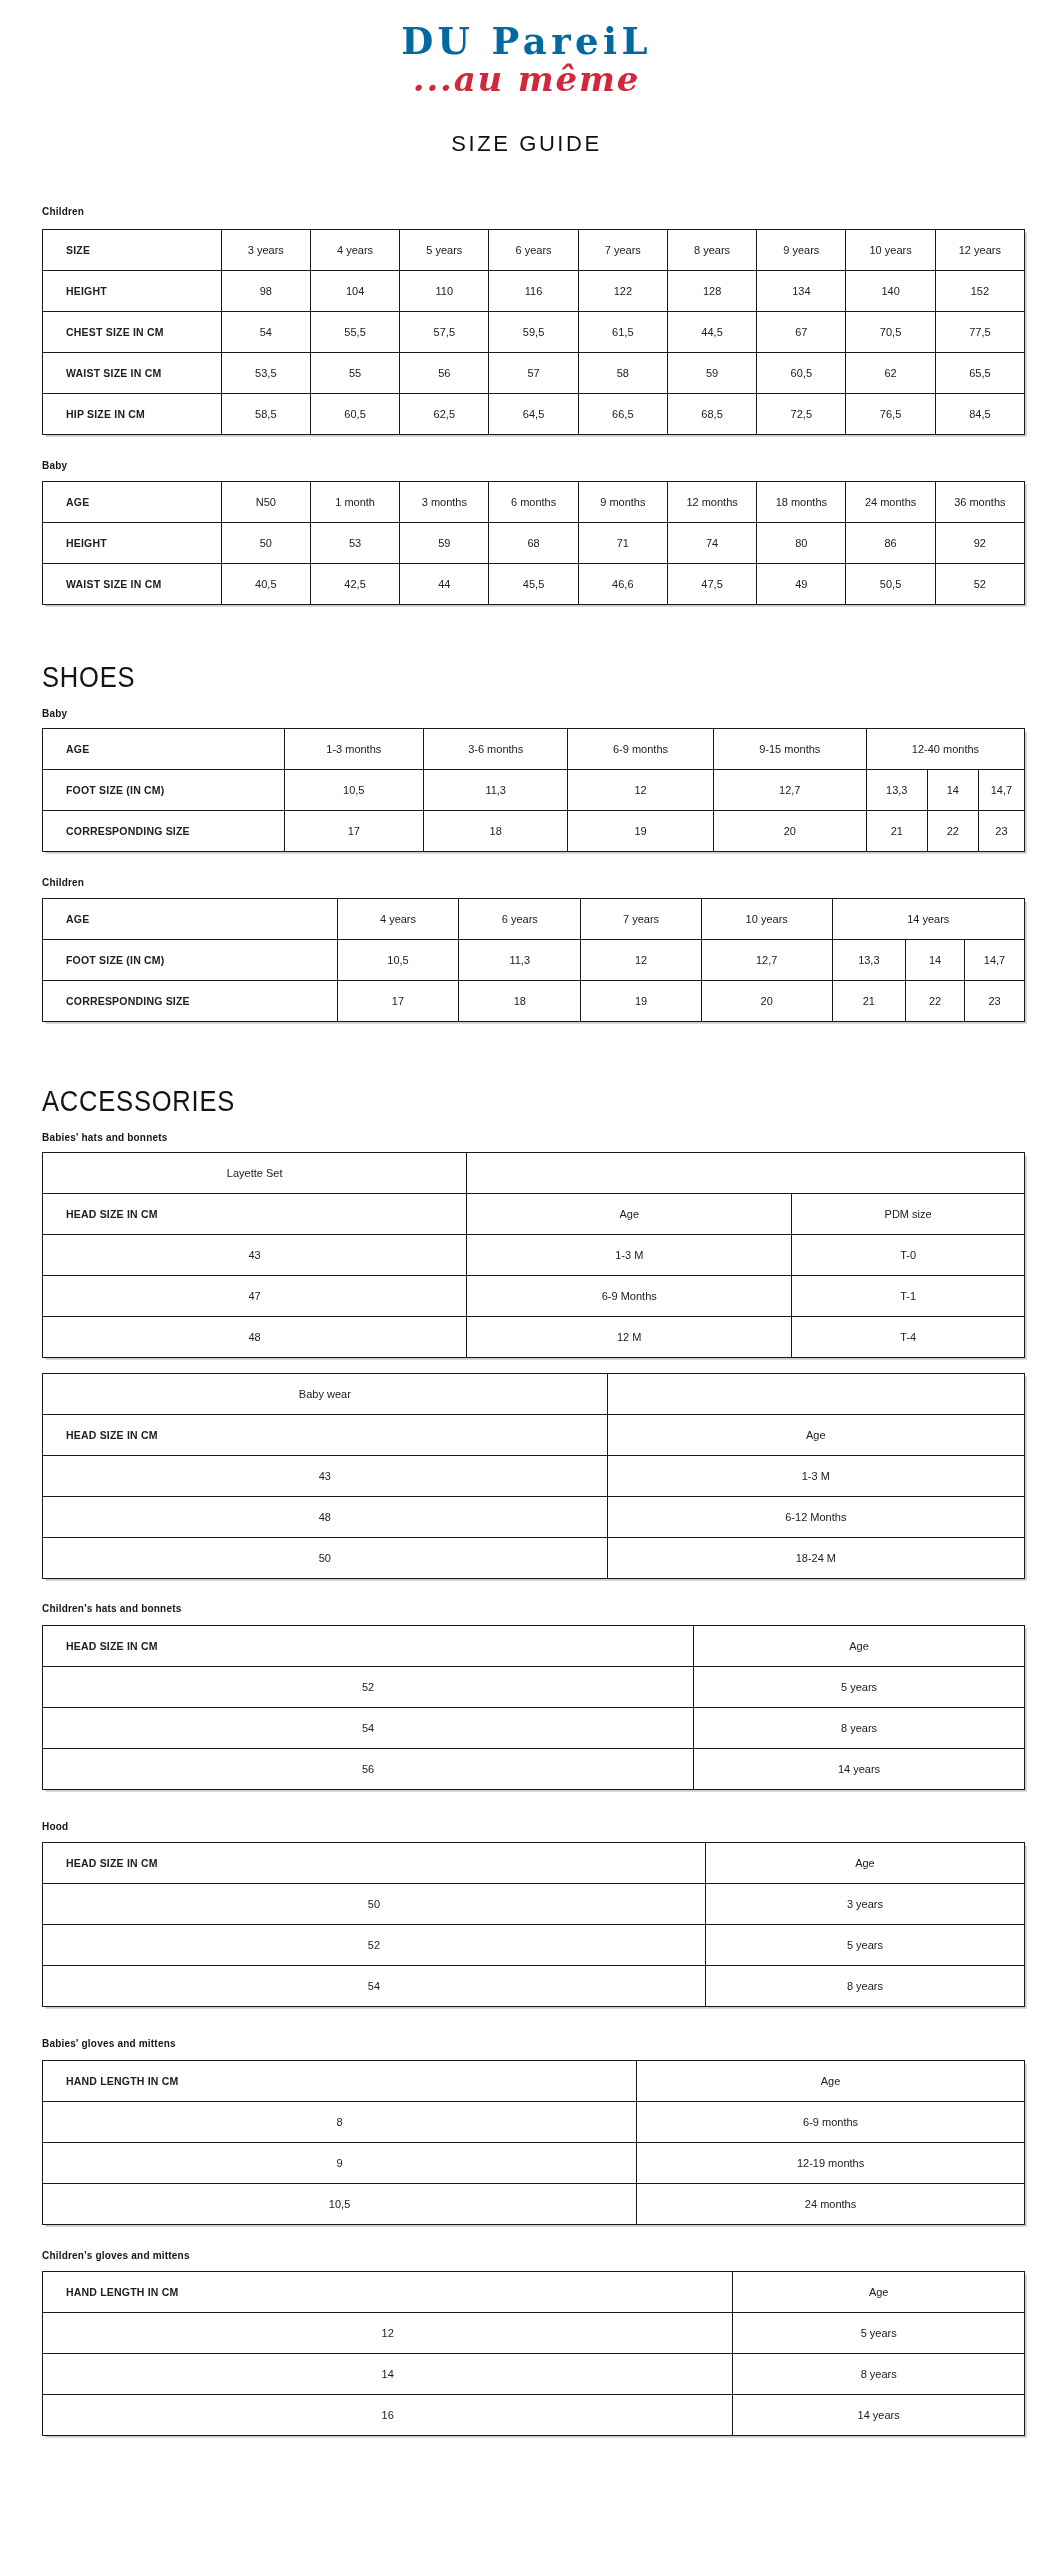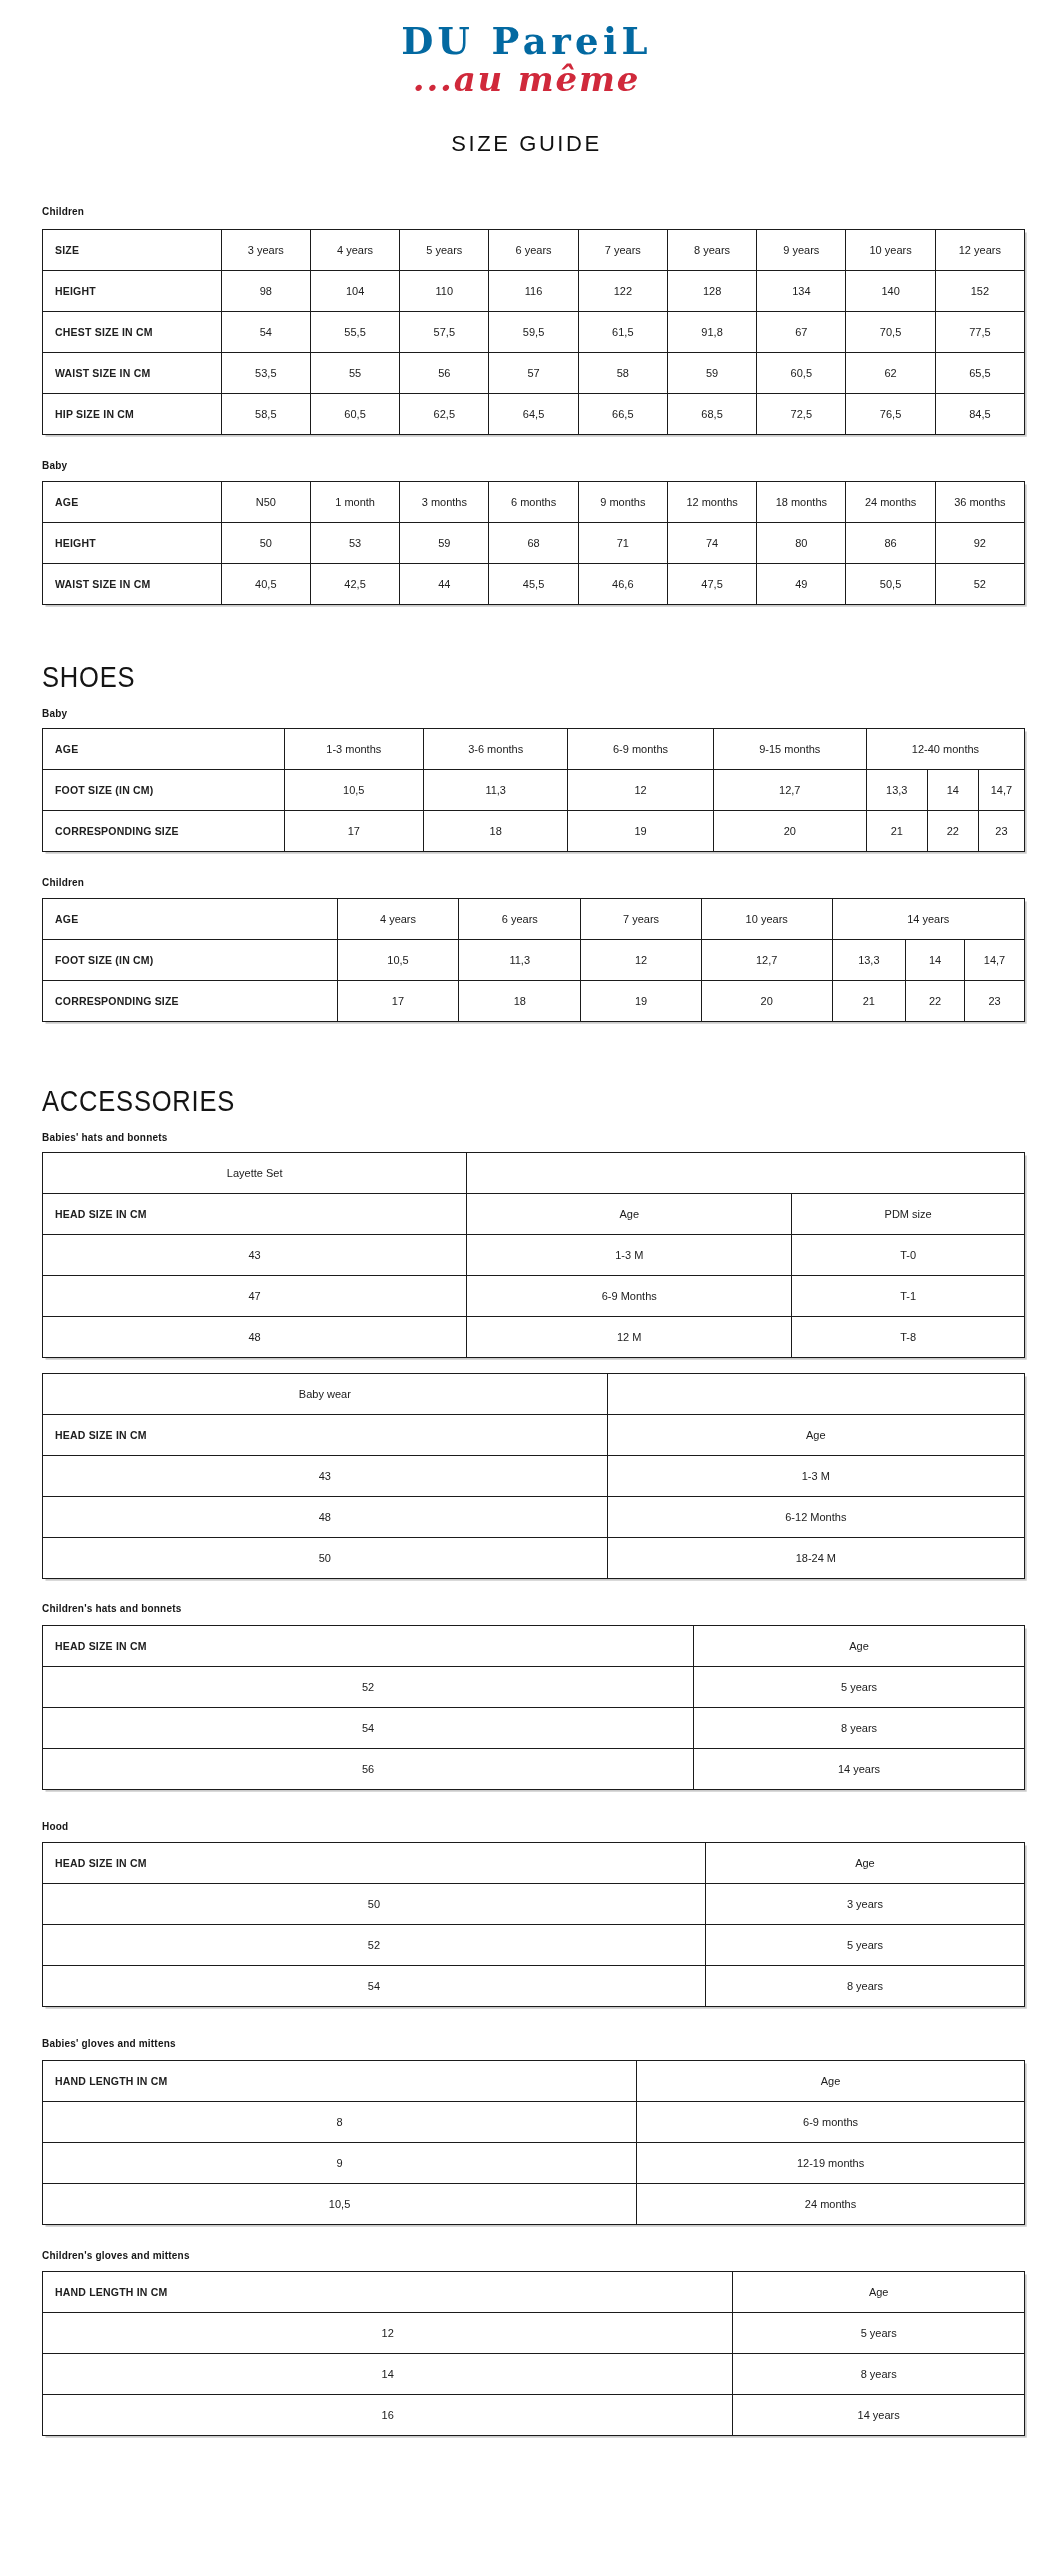--- a/index.html
+++ b/index.html
@@ -37,21 +37,21 @@
   
   table.sizes {
     width:100%; border-collapse:collapse; table-layout:fixed;
     background:#fff; box-shadow:2.6px 2.6px 0 -0.9px #c9c9c9;
   }
   table.sizes td {
     border:1.8px solid #1b1b1b; height:41px; text-align:center;
     font-size:11px; color:#202020; padding:1.8px 5.3px; overflow:hidden;
   }
   table.sizes td.lbl {
-    text-align:left; font-weight:700; padding-left:12px; letter-spacing:0.2px; font-size:10.5px;
+    text-align:left; font-weight:700; padding-left:23px; letter-spacing:0.2px; font-size:10.5px;
   }
   .tbl-gap { margin-top:15px; }
 </style>
 </head>
 <body>
 
 <header class="header">
   <div>
     <div class="logo-line1">DU PareiL</div>
     <div class="logo-line2">...au même</div>
@@ -100,21 +100,21 @@
           <td>140</td>
           <td>152</td>
         </tr>
         <tr>
           <td class="lbl">CHEST SIZE IN CM</td>
           <td>54</td>
           <td>55,5</td>
           <td>57,5</td>
           <td>59,5</td>
           <td>61,5</td>
-          <td>91,8</td>
+          <td>44,5</td>
           <td>67</td>
           <td>70,5</td>
           <td>77,5</td>
         </tr>
         <tr>
           <td class="lbl">WAIST SIZE IN CM</td>
           <td>53,5</td>
           <td>55</td>
           <td>56</td>
           <td>57</td>
@@ -308,21 +308,21 @@
           <td>T-0</td>
         </tr>
         <tr>
           <td>47</td>
           <td>6-9 Months</td>
           <td>T-1</td>
         </tr>
         <tr>
           <td>48</td>
           <td>12 M</td>
-          <td>T-8</td>
+          <td>T-4</td>
         </tr>
       </tbody>
     </table>
   <table class="sizes tbl-gap">
       <colgroup>
         <col style="width: 57.5%;">
         <col style="width: 42.5%;">
       </colgroup>
       <tbody>
         <tr>

